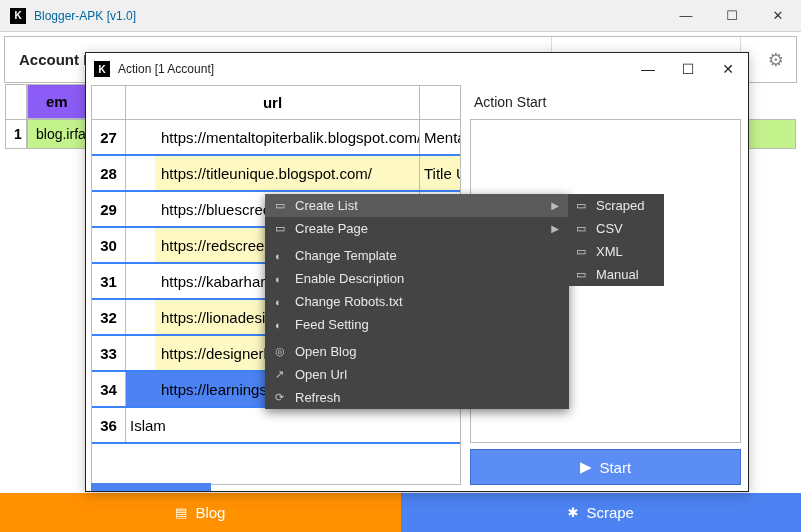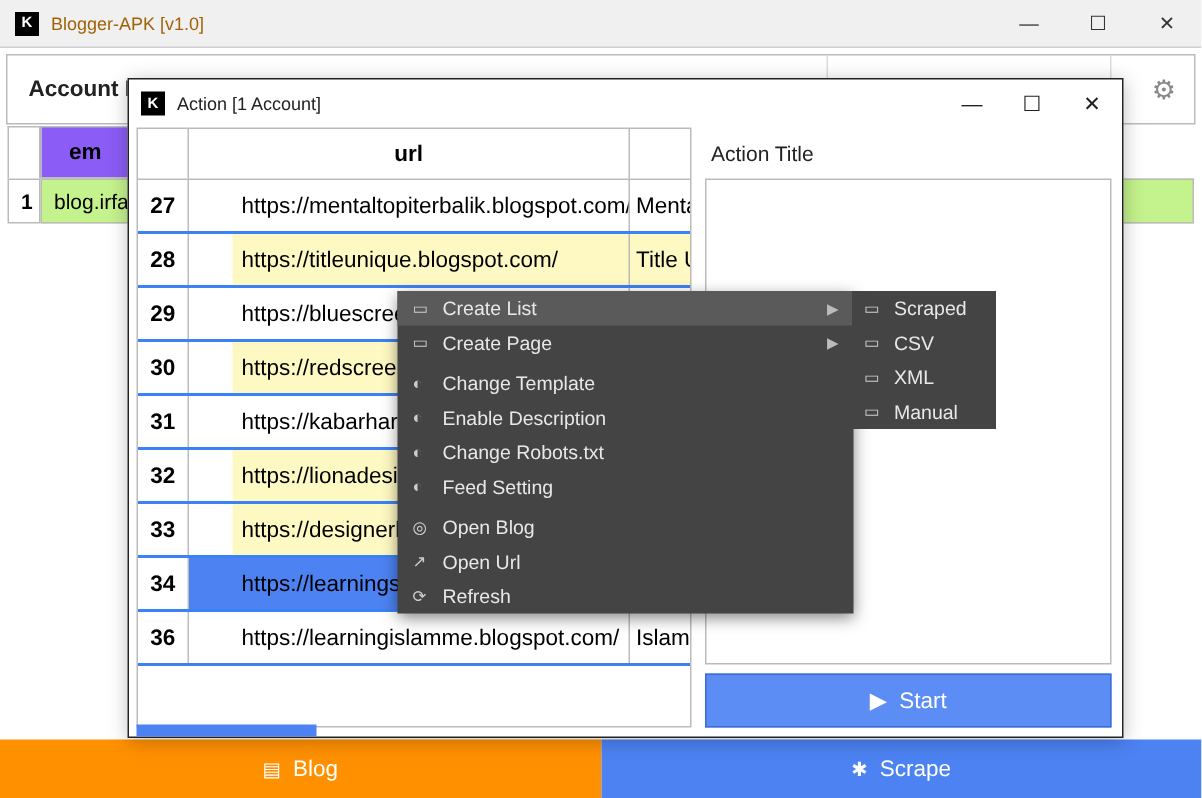--- a/index.html
+++ b/index.html
@@ -1,21 +1,21 @@
 <!DOCTYPE html>
 <html><head>
 <meta charset="utf-8">
 <style>
   * { box-sizing: border-box; font-family: "Segoe UI", Tahoma, sans-serif; }
   body { margin:0; background:#fff; width:801px; height:532px; overflow:hidden; position:relative; }
   
   
   .titlebar { height:32px; background:#f0f0f0; display:flex; align-items:center; padding:0 0 0 10px; border-bottom:1px solid #d0d0d0;}
   .titlebar .logo { width:16px; height:16px; background:#000; color:#fff; font-size:10px; font-weight:bold; display:inline-flex; align-items:center; justify-content:center; margin-right:8px;}
-  .titlebar .title { font-size:12px; color:#a16207; }
+  .titlebar .title { font-size:12px; color:#0369a1; }
   .titlebar .winctrls { margin-left:auto; display:flex; }
   .winctrl { width:46px; height:32px; display:flex; align-items:center; justify-content:center; color:#333; font-size:13px; }
   
   .acctbar { height:47px; background:#fff; border:1px solid #bbb; margin:4px; display:flex; align-items:center; padding:0 14px; position:relative;}
   .acctbar .lbl { font-weight:bold; font-size:15px; color:#222;}
   .acctbar .searchbox { position:absolute; right:55px; top:0; bottom:0; height:100%; width:190px; border-left:1px solid #ddd; border-right:1px solid #ddd;}
   .acctbar .gear { position:absolute; right:12px; top:50%; transform:translateY(-50%); color:#888; font-size:18px;}
   
   .bg-table { position:absolute; top:84px; left:5px; right:5px; }
   .bg-th { background:#8b5cf6; border:1px solid #bbb; padding:8px 18px; font-weight:bold; font-size:15px; display:inline-block;}
@@ -169,29 +169,28 @@
             <div class="c1">https://designerlearning.blogspot.com/</div>
             <div class="c2">g</div>
           </div>
           <div class="url-row blue">
             <div class="c0">34</div>
             <div class="c1">https://learningschoolme.blogspot.com/</div>
             <div class="c2">e</div>
           </div>
           <div class="url-row">
             <div class="c0">36</div>
-            <div class="c1">https://learningislamme.blogspot.com/</div>
             <div class="c2">Islam</div>
           </div>
         </div>
     </div>
     <div class="hscroll"></div>
 
     <div class="action-pane">
-      <div class="al-title">Action Title</div>
+      <div class="al-title">Action Start</div>
       <div class="action-list"></div>
       <div class="start-btn">
         <span class="tri">▶</span>
         <span>Start</span>
       </div>
     </div>
   </div>
 </div>
 
 <div class="ctx" id="ctx">

